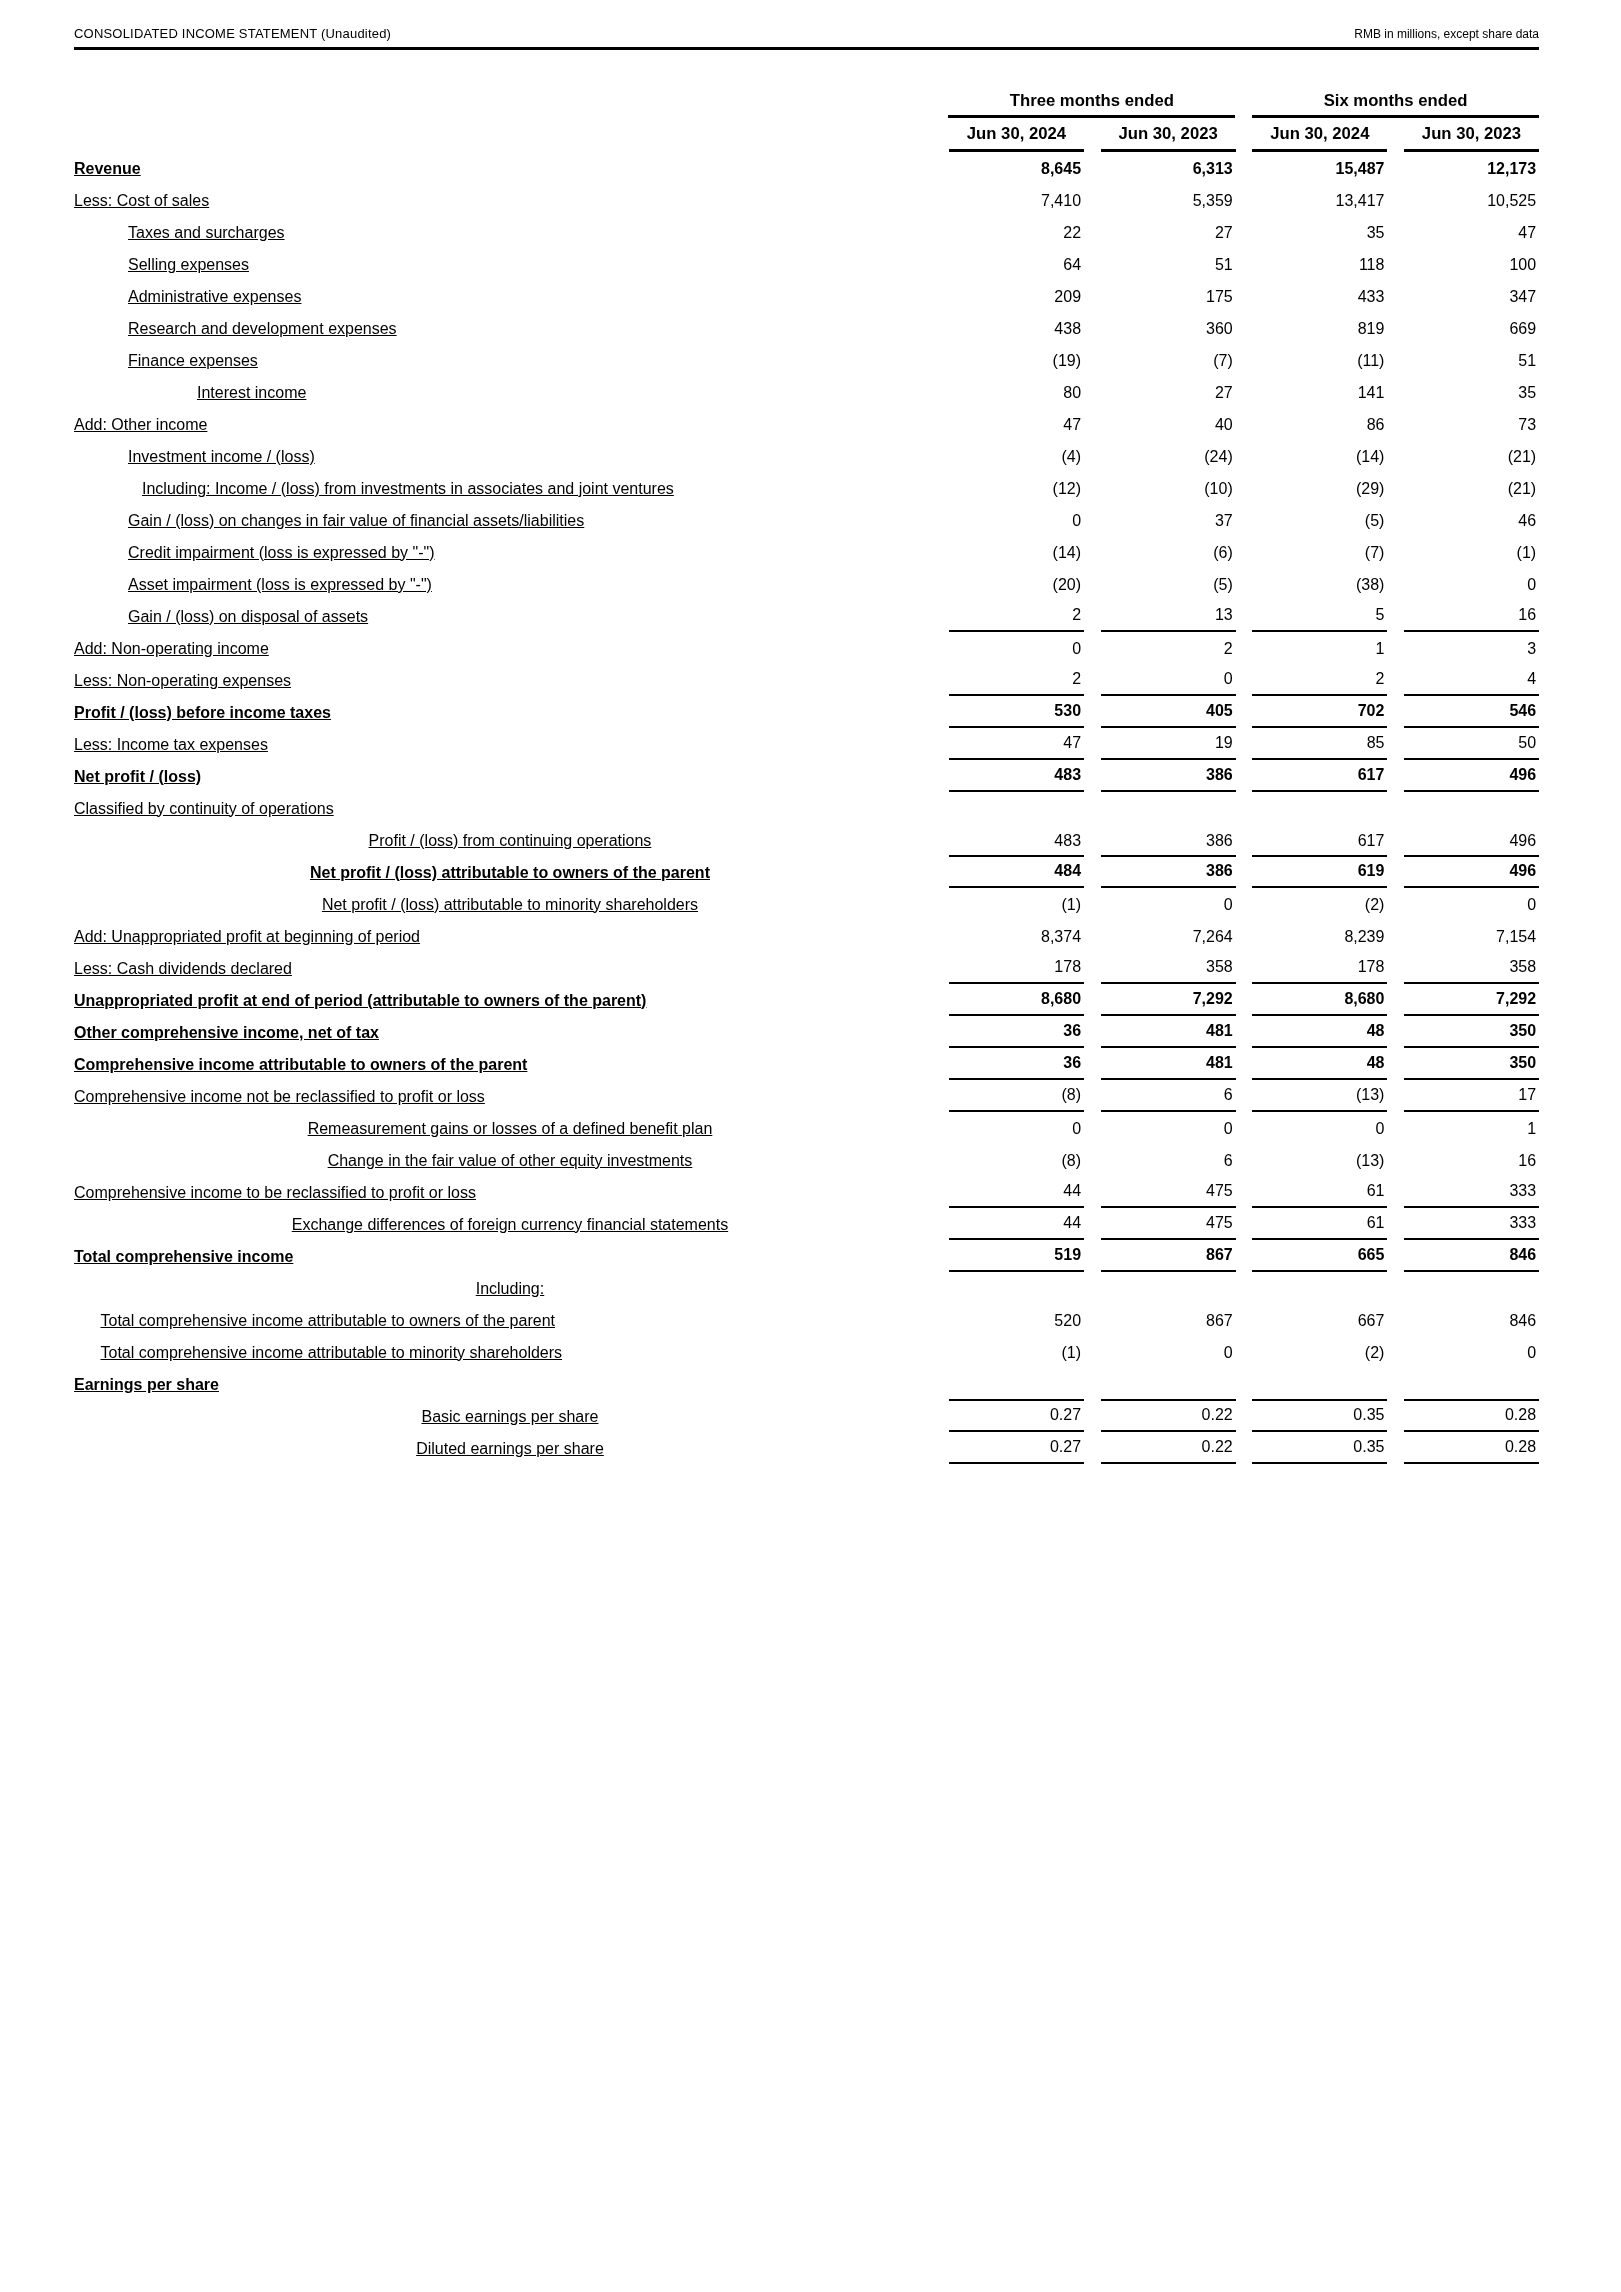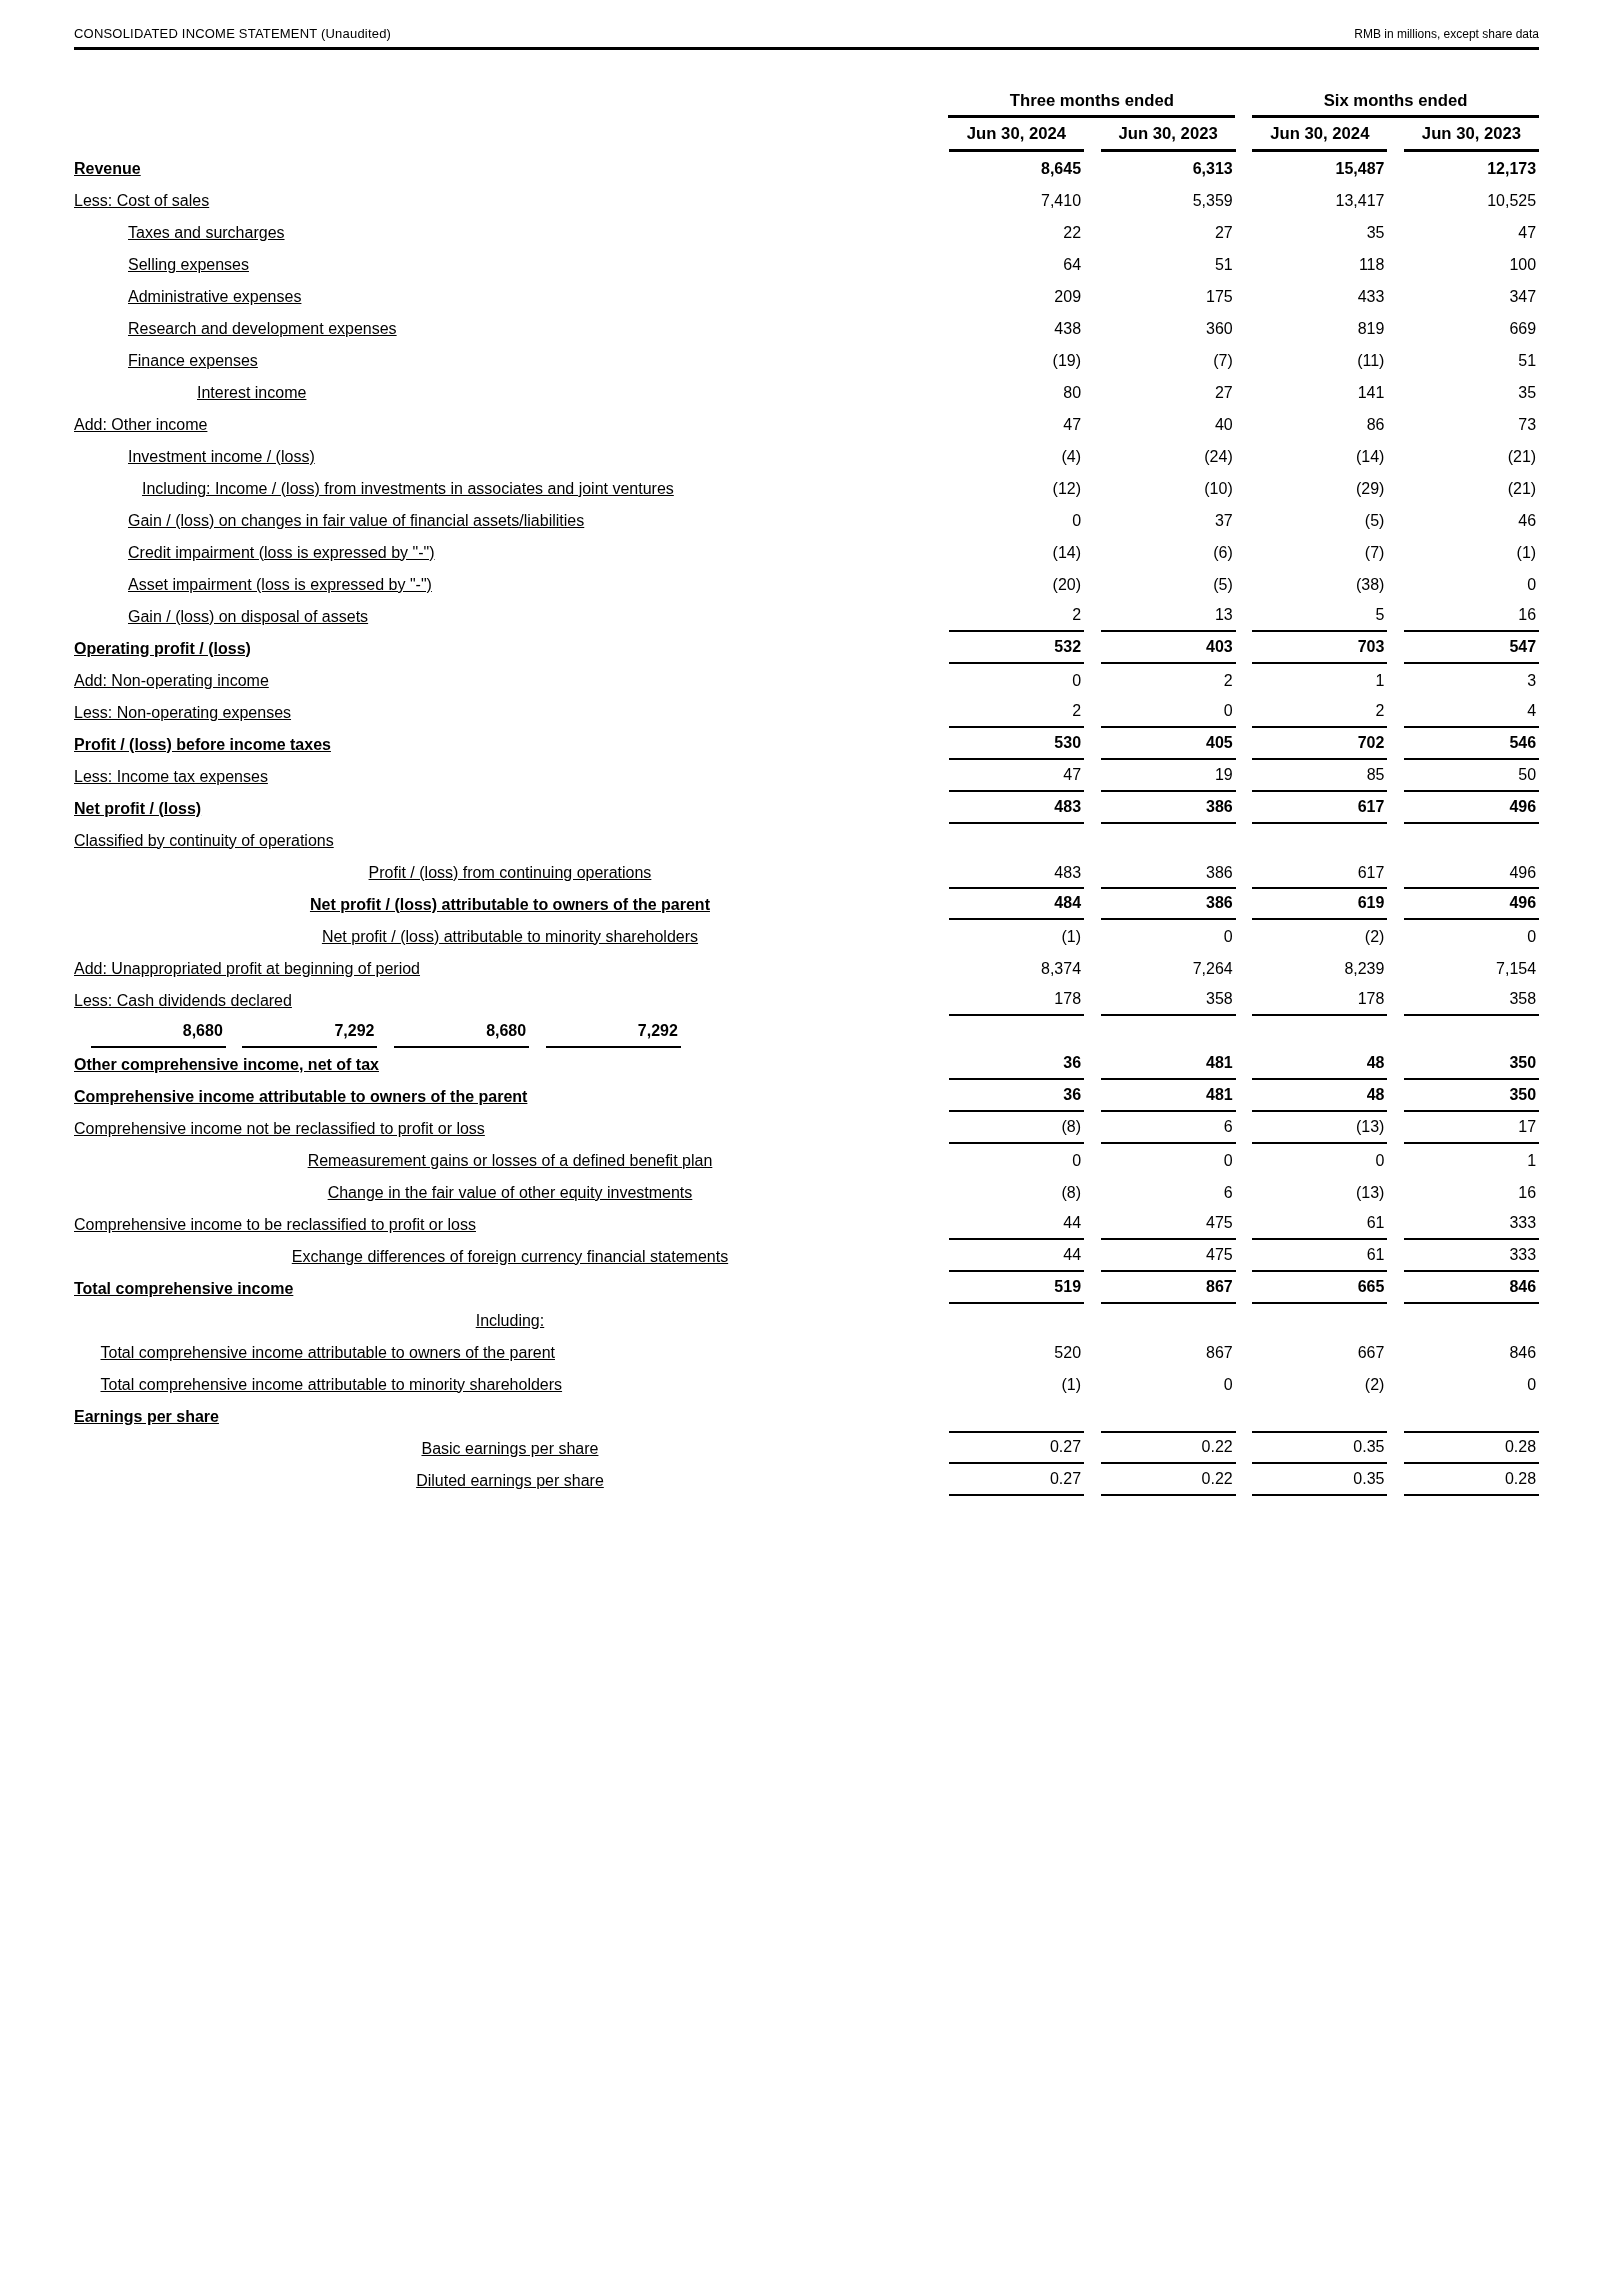--- a/index.html
+++ b/index.html
@@ -212,27 +212,20 @@
           <div class="val">0</div>
         </div>
         <div class="trow data-row">
           <div class="lbl ind-3">Gain / (loss) on disposal of assets</div>
           <div class="val bb-thin">2</div>
           <div class="val bb-thin">13</div>
           <div class="val bb-thin">5</div>
           <div class="val bb-thin">16</div>
         </div>
         <div class="trow data-row">
-          <div class="lbl ind-0 bold">Operating profit / (loss)</div>
-          <div class="val bold bb-heavy">532</div>
-          <div class="val bold bb-heavy">403</div>
-          <div class="val bold bb-heavy">703</div>
-          <div class="val bold bb-heavy">547</div>
-        </div>
-        <div class="trow data-row">
           <div class="lbl ind-0">Add: Non-operating income</div>
           <div class="val">0</div>
           <div class="val">2</div>
           <div class="val">1</div>
           <div class="val">3</div>
         </div>
         <div class="trow data-row">
           <div class="lbl ind-0">Less: Non-operating expenses</div>
           <div class="val bb-thin">2</div>
           <div class="val bb-thin">0</div>
@@ -296,20 +289,21 @@
           <div class="val">7,154</div>
         </div>
         <div class="trow data-row">
           <div class="lbl ind-0">Less: Cash dividends declared</div>
           <div class="val bb-thin">178</div>
           <div class="val bb-thin">358</div>
           <div class="val bb-thin">178</div>
           <div class="val bb-thin">358</div>
         </div>
         <div class="trow data-row">
+          <div class="lbl ind-0 bold">Unappropriated profit at end of period (attributable to owners of the parent)</div>
           <div class="val bold bb-heavy">8,680</div>
           <div class="val bold bb-heavy">7,292</div>
           <div class="val bold bb-heavy">8,680</div>
           <div class="val bold bb-heavy">7,292</div>
         </div>
         <div class="trow data-row">
           <div class="lbl ind-0 bold">Other comprehensive income, net of tax</div>
           <div class="val bold bb-heavy">36</div>
           <div class="val bold bb-heavy">481</div>
           <div class="val bold bb-heavy">48</div>

